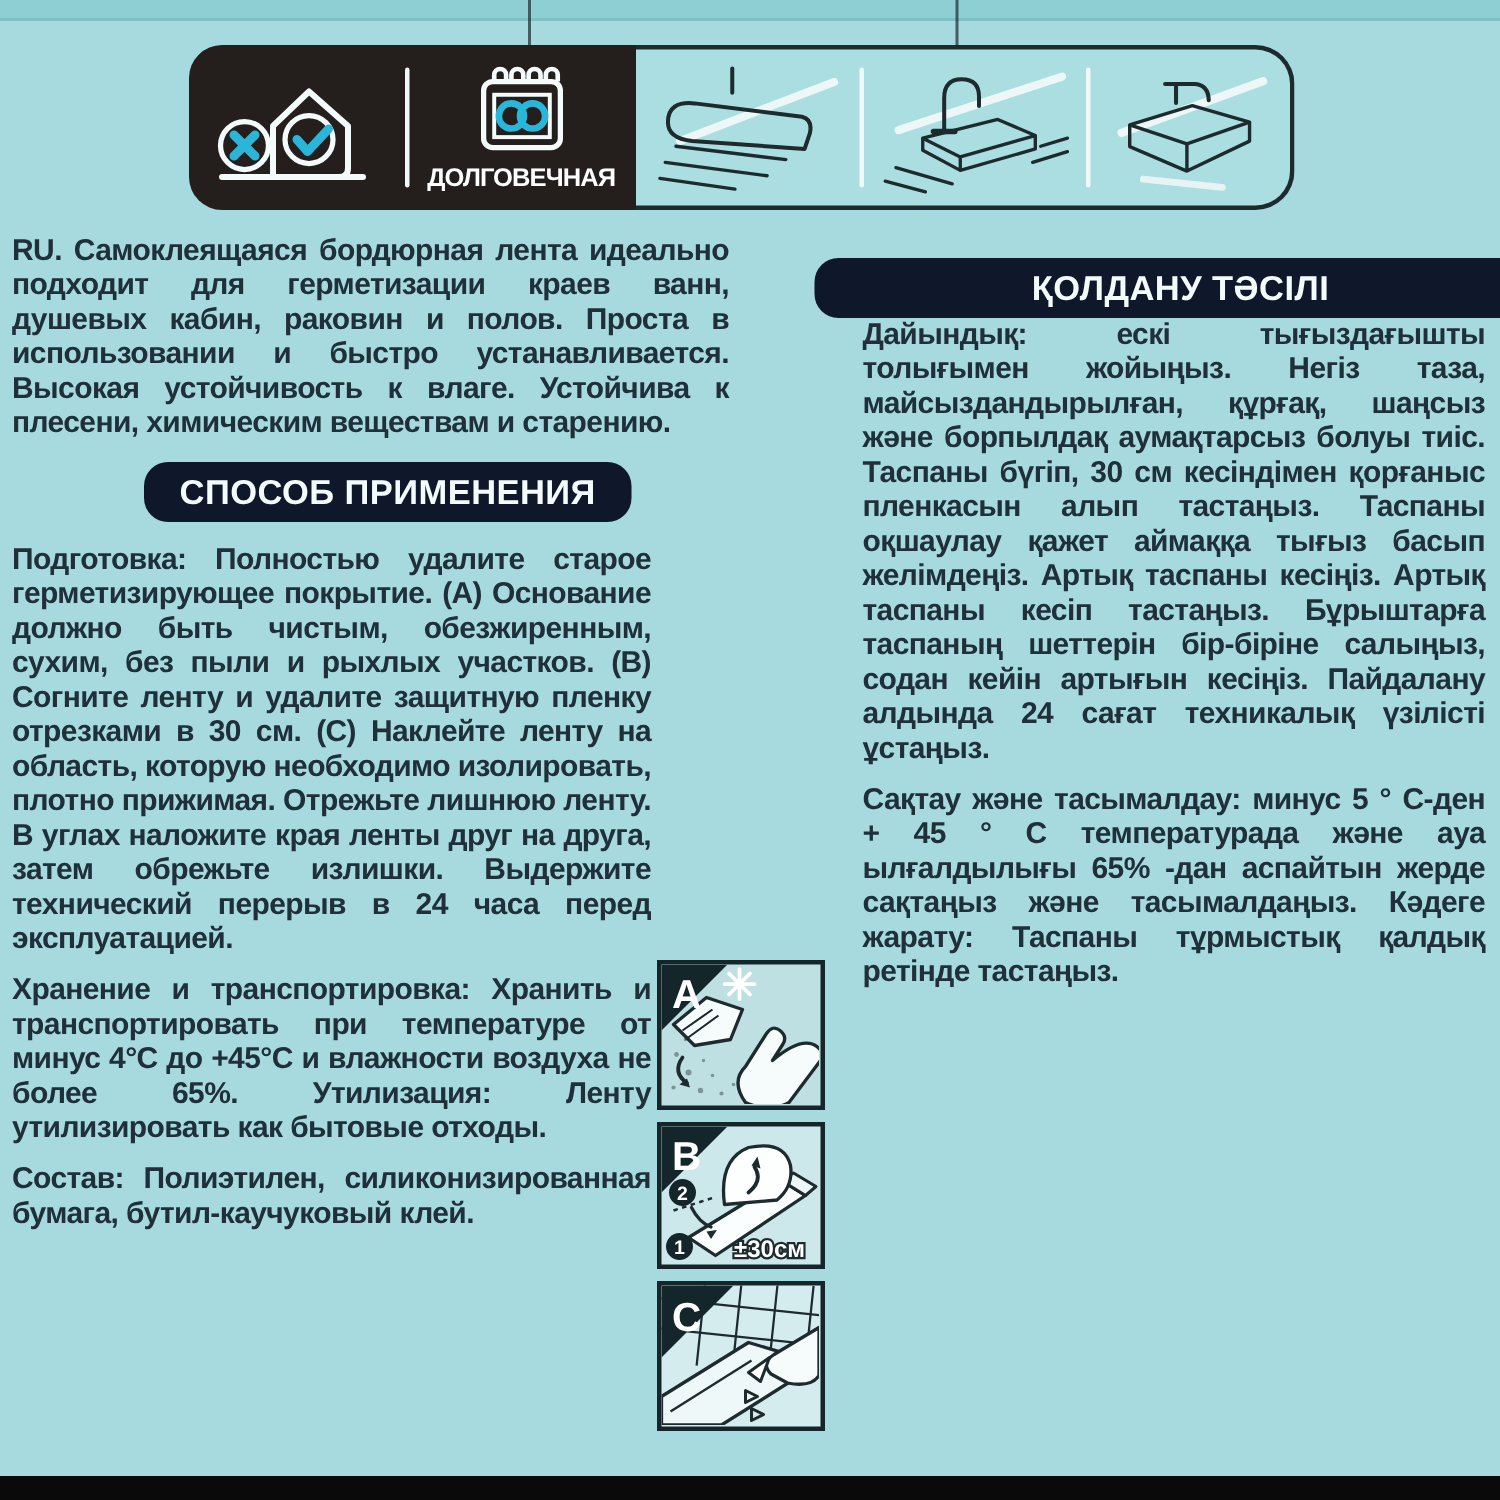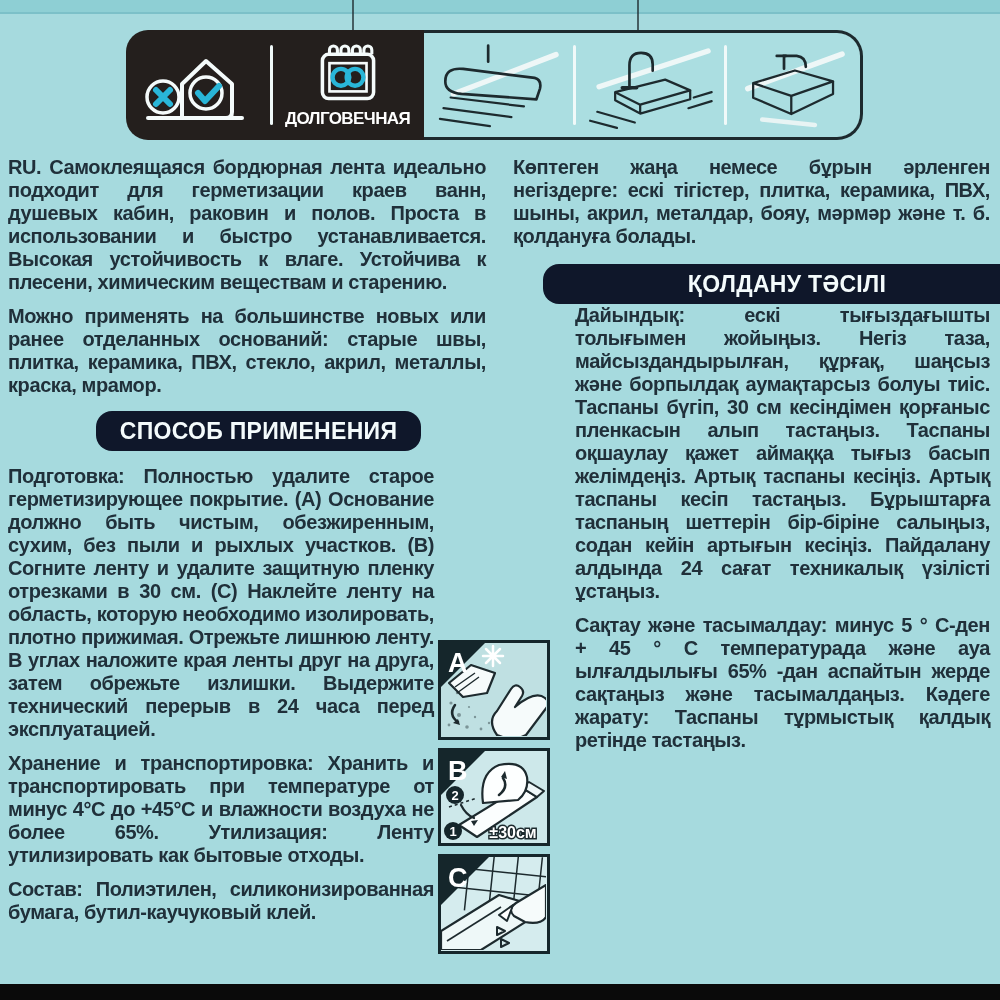--- a/index.html
+++ b/index.html
@@ -116,32 +116,30 @@
       <path d="M46 18 h10" stroke="#1d2a2e" stroke-width="3" stroke-linecap="round"></path>
       <path d="M20 48 L66 34 L108 46 L62 62 Z" fill="none" stroke="#1d2a2e" stroke-width="2.5" stroke-linejoin="round"></path>
       <path d="M20 48 v16 l42 18 v-20 M108 46 v14 l-46 22" fill="none" stroke="#1d2a2e" stroke-width="2.5" stroke-linejoin="round"></path>
       <path d="M30 88 l58 6" stroke="#e8f4f4" stroke-width="5" stroke-linecap="round" fill="none"></path>
     </svg>
   </div>
 </div>
 
 <div class="col" id="col-ru">
   <p class="para">RU. Самоклеящаяся бордюрная лента идеально подходит для герметизации краев ванн, душевых кабин, раковин и полов. Проста в использовании и быстро устанавливается. Высокая устойчивость к влаге. Устойчива к плесени, химическим веществам и старению.</p>
-  <p class="para">Можно применять на большинстве новых или ранее отделанных оснований: старые швы, плитка, керамика, ПВХ, стекло, акрил, металлы, краска, мрамор.</p>
   <span class="pill" id="pill-ru">СПОСОБ ПРИМЕНЕНИЯ</span>
   <div>
     <div class="spacer-r"></div>
     <p class="para">Подготовка: Полностью удалите старое герметизирующее покрытие. (А) Основание должно быть чистым, обезжиренным, сухим, без пыли и рыхлых участков. (В) Согните ленту и удалите защитную пленку отрезками в 30 см. (С) Наклейте ленту на область, которую необходимо изолировать, плотно прижимая. Отрежьте лишнюю ленту. В углах наложите края ленты друг на друга, затем обрежьте излишки. Выдержите технический перерыв в 24 часа перед эксплуатацией.</p>
     <p class="para">Хранение и транспортировка: Хранить и транспортировать при температуре от минус 4°С до +45°С и влажности воздуха не более 65%. Утилизация: Ленту утилизировать как бытовые отходы.</p>
     <p class="para">Состав: Полиэтилен, силиконизированная бумага, бутил-каучуковый клей.</p>
   </div>
 </div>
 
 <div class="col" id="col-kz">
-  <p class="para">Көптеген жаңа немесе бұрын әрленген негіздерге: ескі тігістер, плитка, керамика, ПВХ, шыны, акрил, металдар, бояу, мәрмәр және т. б. қолдануға болады.</p>
   <span class="pill" id="pill-kz">ҚОЛДАНУ ТӘСІЛІ</span>
   <div>
     <div class="spacer-l"></div>
     <p class="para">Дайындық: ескі тығыздағышты толығымен жойыңыз. Негіз таза, майсыздандырылған, құрғақ, шаңсыз және борпылдақ аумақтарсыз болуы тиіс. Таспаны бүгіп, 30 см кесіндімен қорғаныс пленкасын алып тастаңыз. Таспаны оқшаулау қажет аймаққа тығыз басып желімдеңіз. Артық таспаны кесіңіз. Артық таспаны кесіп тастаңыз. Бұрыштарға таспаның шеттерін бір-біріне салыңыз, содан кейін артығын кесіңіз. Пайдалану алдында 24 сағат техникалық үзілісті ұстаңыз.</p>
     <p class="para">Сақтау және тасымалдау: минус 5 ° С-ден + 45 ° С температурада және ауа ылғалдылығы 65% -дан аспайтын жерде сақтаңыз және тасымалдаңыз. Кәдеге жарату: Таспаны тұрмыстық қалдық ретінде тастаңыз.</p>
 
   </div>
 </div>
 
 <div class="panels">

